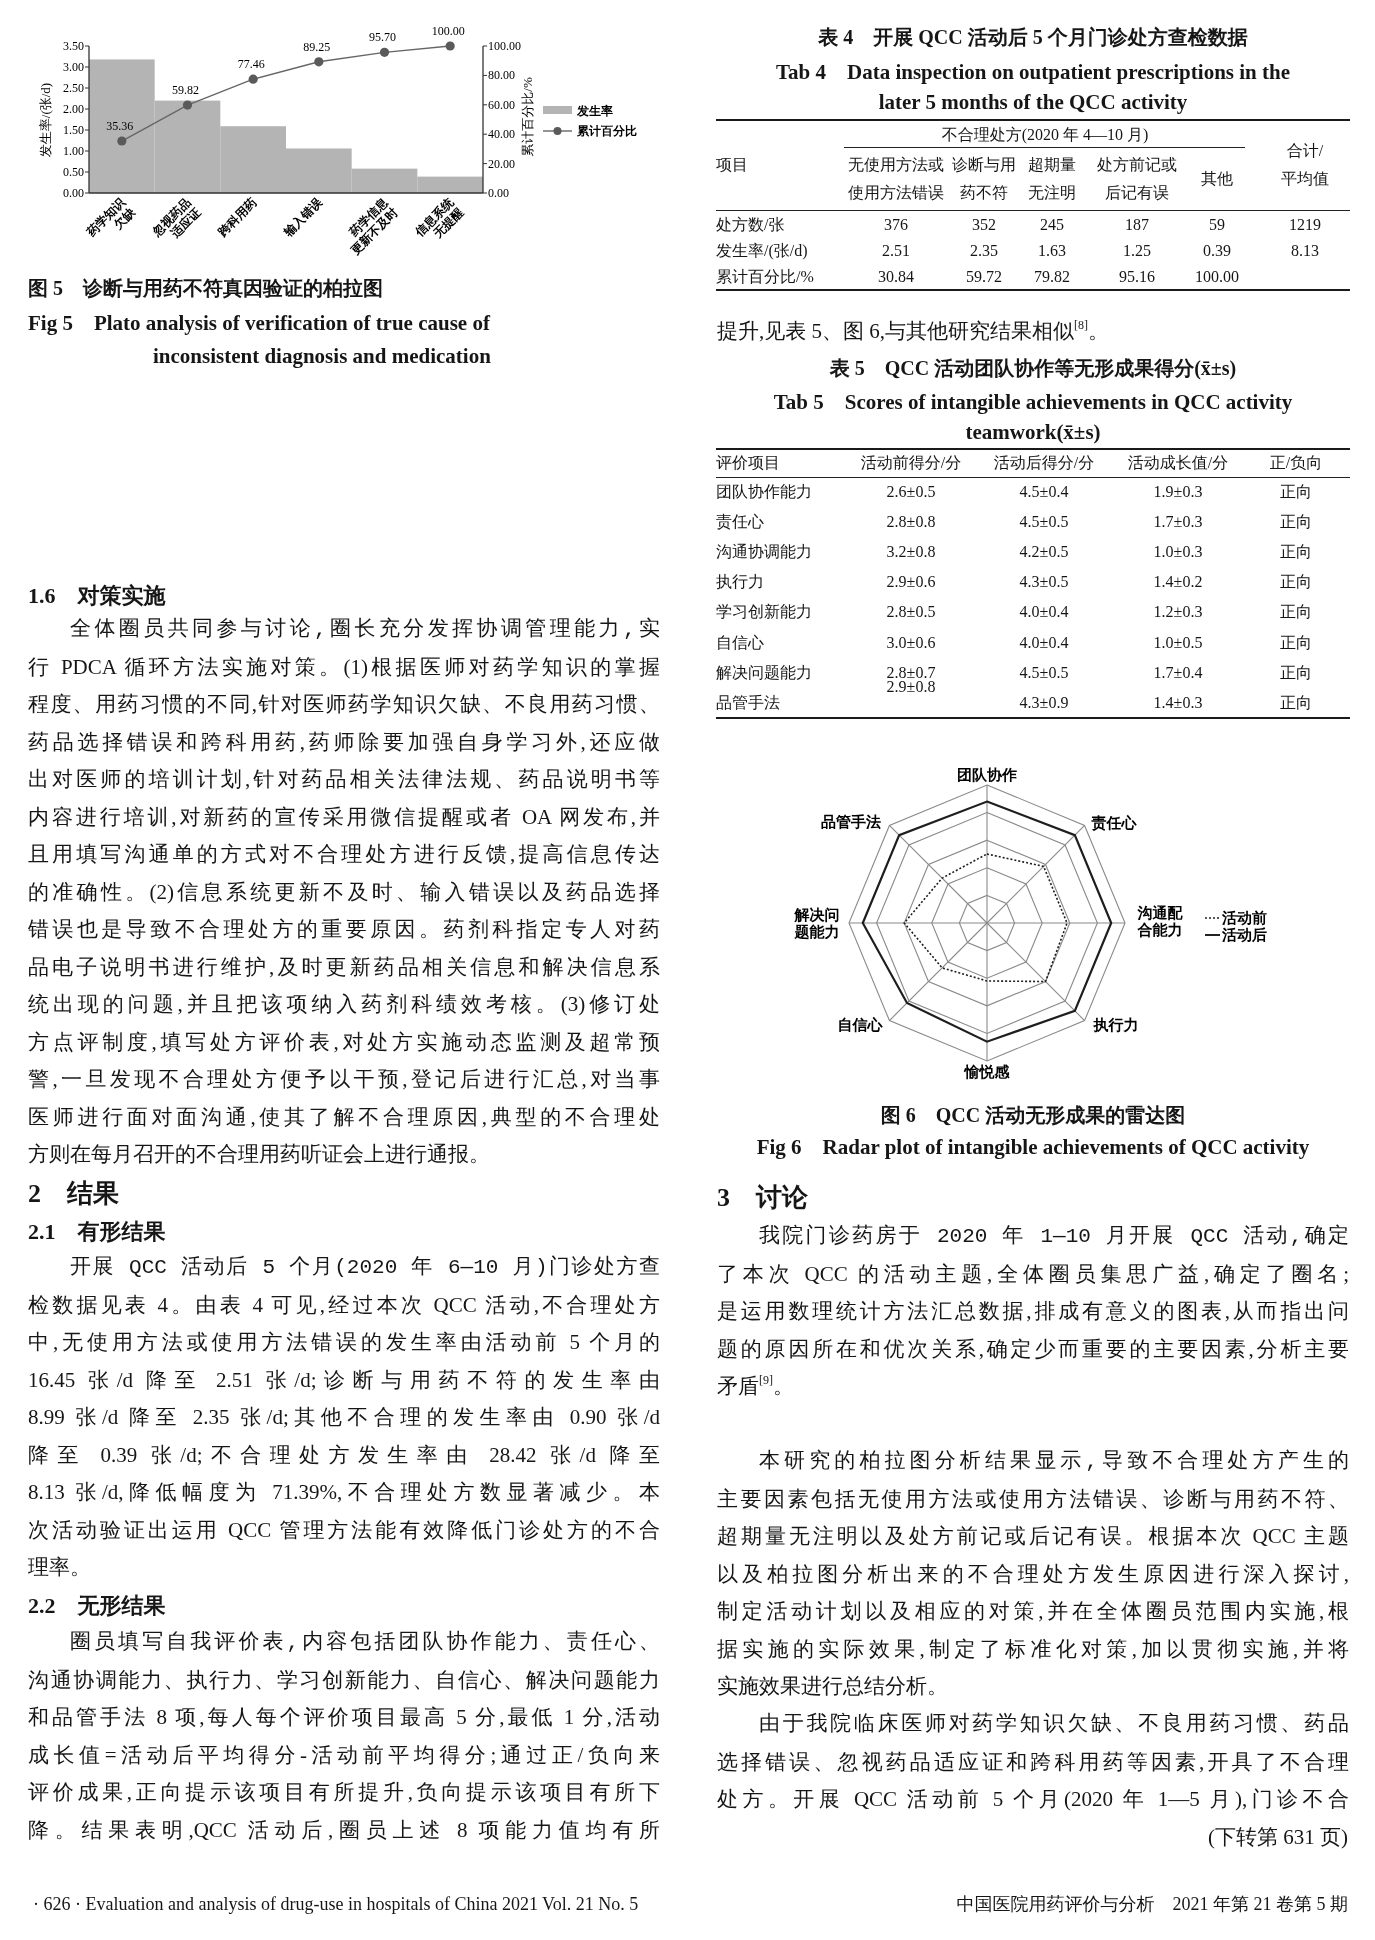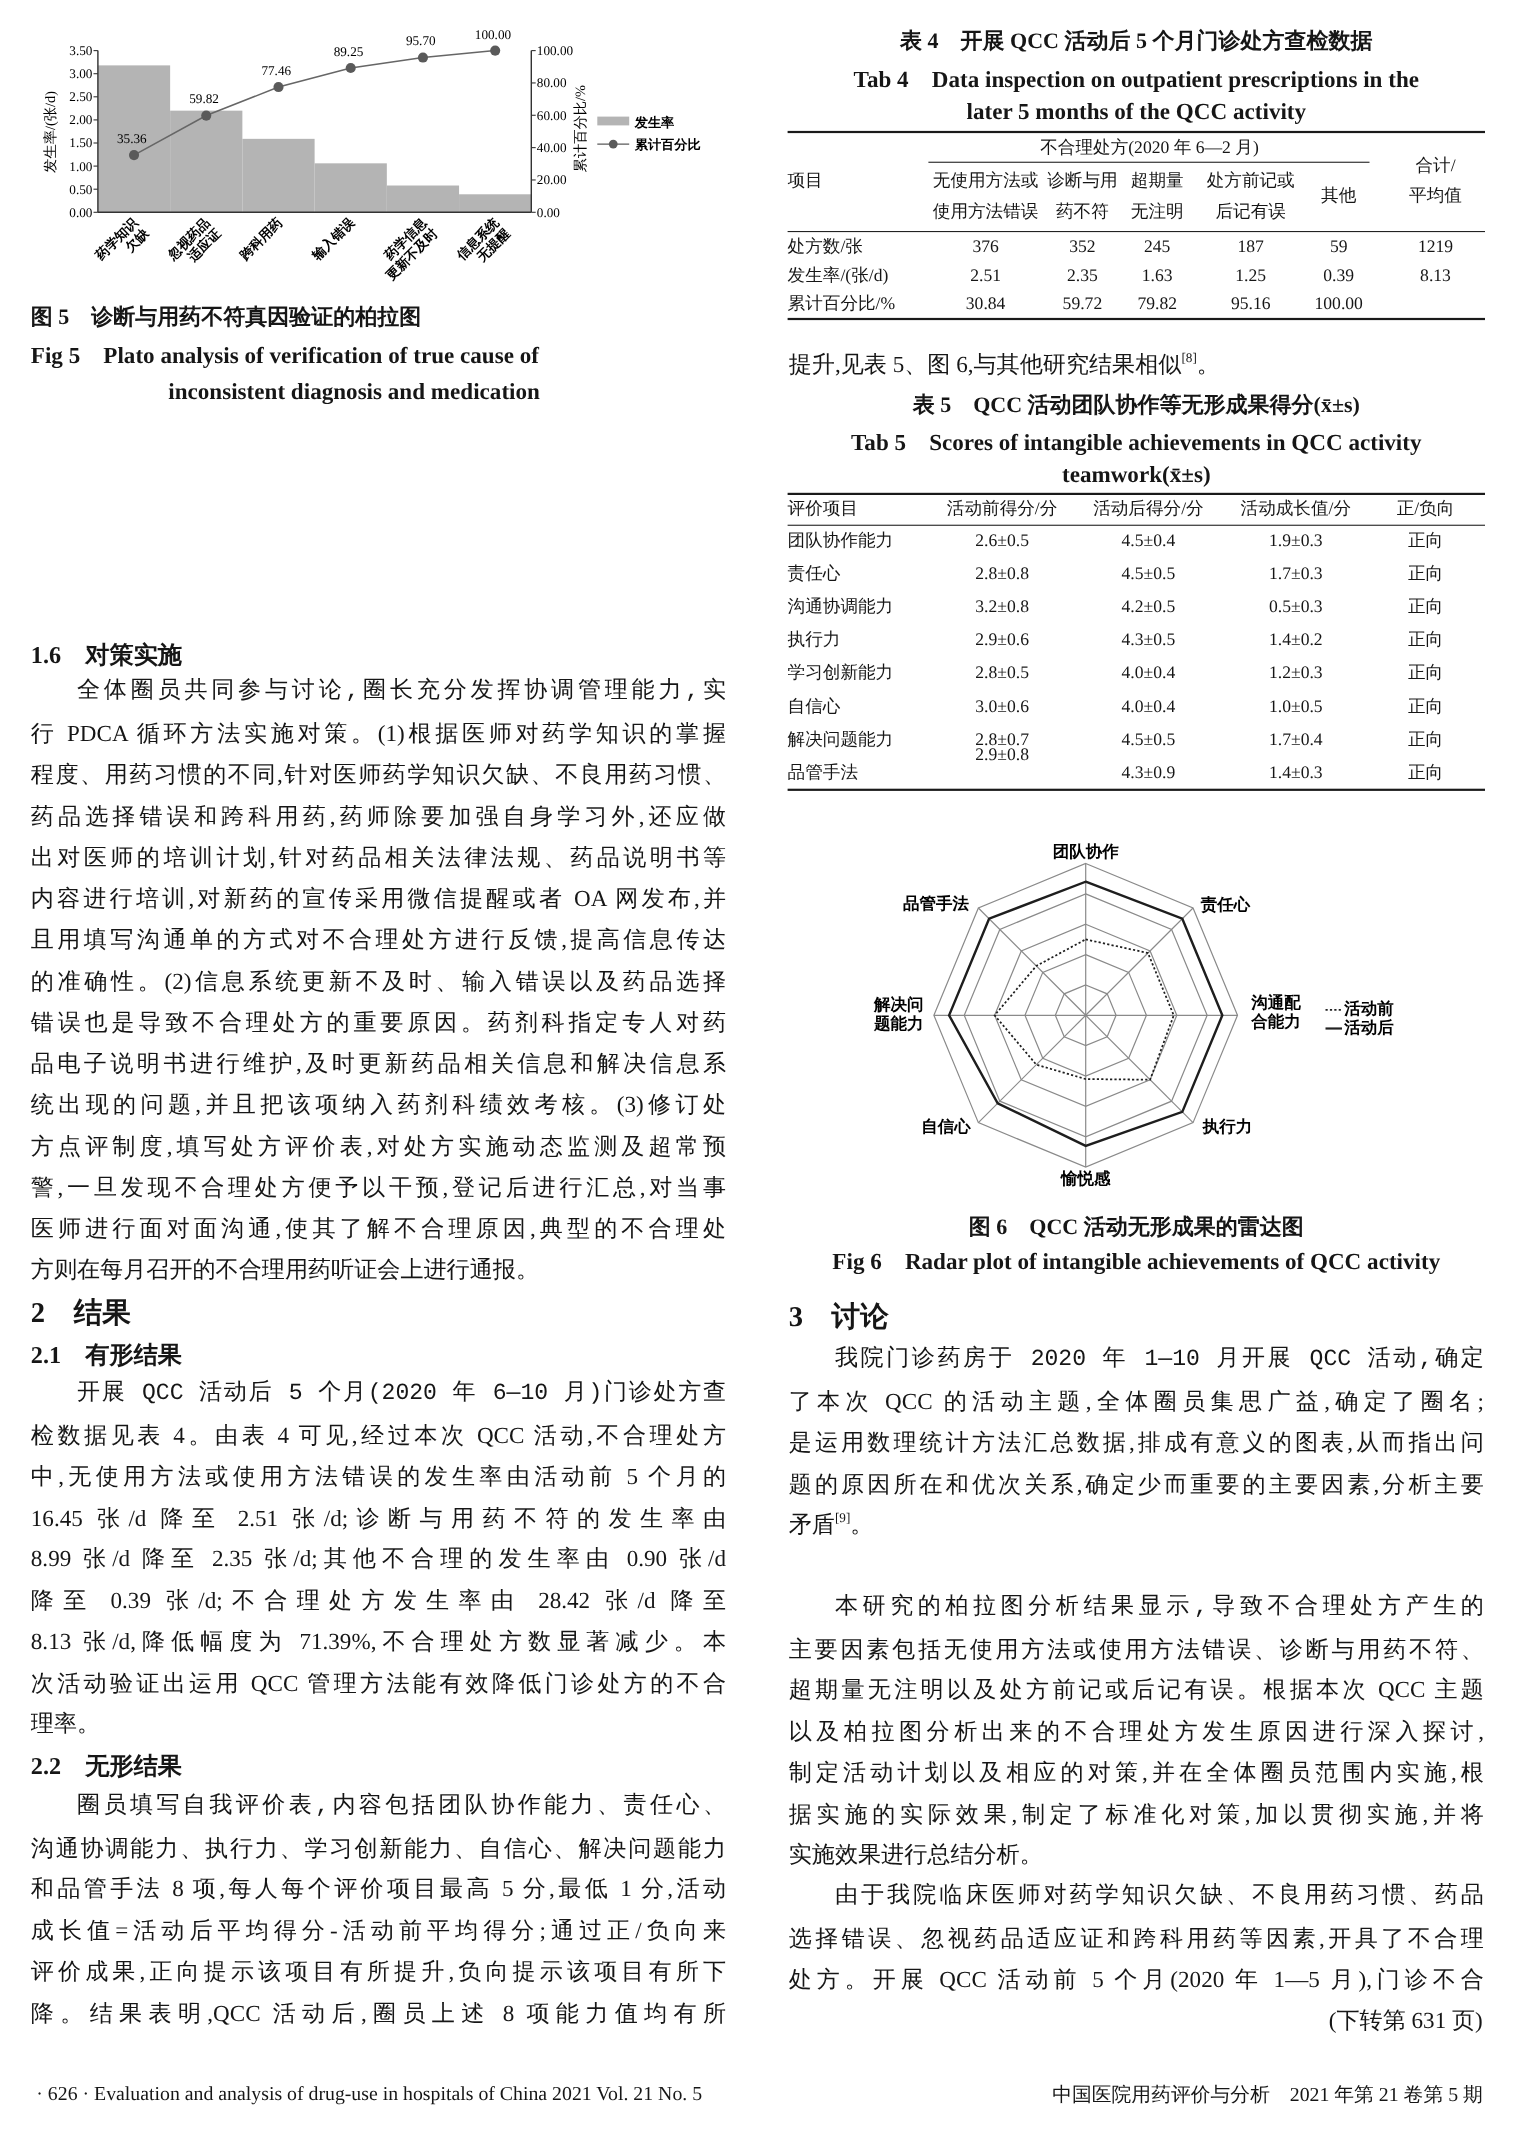--- a/index.html
+++ b/index.html
@@ -154,21 +154,21 @@
       <div class="ln">降。结果表明,QCC 活动后,圈员上述 8 项能力值均有所</div>
     </div>
 
   <div class="cap capR capcn" style="top:37px">表 4　开展 QCC 活动后 5 个月门诊处方查检数据</div>
   <div class="cap capR capen" style="top:72px">Tab 4　Data inspection on outpatient prescriptions in the</div>
   <div class="cap capR capen" style="top:102px">later 5 months of the QCC activity</div>
   <div class="rule thick" style="left:716px;width:634px;top:119px"></div>
   <div class="rule" style="left:844px;width:401px;top:147px"></div>
   <div class="rule" style="left:716px;width:634px;top:210px"></div>
   <div class="rule thick" style="left:716px;width:634px;top:289px"></div>
-  <div class="cell c" style="left:1045px;top:135px">不合理处方(2020 年 6—2 月)</div>
+  <div class="cell c" style="left:1045px;top:135px">不合理处方(2020 年 4—10 月)</div>
   <div id="table4" class="layer">
       <div class="cell l" style="left:716px;top:165px">项目</div>
       <div class="cell c" style="left:896px;top:165px">无使用方法或</div>
       <div class="cell c" style="left:896px;top:193px">使用方法错误</div>
       <div class="cell c" style="left:984px;top:165px">诊断与用</div>
       <div class="cell c" style="left:984px;top:193px">药不符</div>
       <div class="cell c" style="left:1052px;top:165px">超期量</div>
       <div class="cell c" style="left:1052px;top:193px">无注明</div>
       <div class="cell c" style="left:1137px;top:165px">处方前记或</div>
       <div class="cell c" style="left:1137px;top:193px">后记有误</div>
@@ -220,21 +220,21 @@
       <div class="cell c" style="left:1178px;top:492px">1.9±0.3</div>
       <div class="cell c" style="left:1296px;top:492px">正向</div>
       <div class="cell l" style="left:716px;top:522.1px">责任心</div>
       <div class="cell c" style="left:911px;top:522.1px">2.8±0.8</div>
       <div class="cell c" style="left:1044px;top:522.1px">4.5±0.5</div>
       <div class="cell c" style="left:1178px;top:522.1px">1.7±0.3</div>
       <div class="cell c" style="left:1296px;top:522.1px">正向</div>
       <div class="cell l" style="left:716px;top:552.2px">沟通协调能力</div>
       <div class="cell c" style="left:911px;top:552.2px">3.2±0.8</div>
       <div class="cell c" style="left:1044px;top:552.2px">4.2±0.5</div>
-      <div class="cell c" style="left:1178px;top:552.2px">0.5±0.3</div>
+      <div class="cell c" style="left:1178px;top:552.2px">1.0±0.3</div>
       <div class="cell c" style="left:1296px;top:552.2px">正向</div>
       <div class="cell l" style="left:716px;top:582.3px">执行力</div>
       <div class="cell c" style="left:911px;top:582.3px">2.9±0.6</div>
       <div class="cell c" style="left:1044px;top:582.3px">4.3±0.5</div>
       <div class="cell c" style="left:1178px;top:582.3px">1.4±0.2</div>
       <div class="cell c" style="left:1296px;top:582.3px">正向</div>
       <div class="cell l" style="left:716px;top:612.4px">学习创新能力</div>
       <div class="cell c" style="left:911px;top:612.4px">2.8±0.5</div>
       <div class="cell c" style="left:1044px;top:612.4px">4.0±0.4</div>
       <div class="cell c" style="left:1178px;top:612.4px">1.2±0.3</div>

